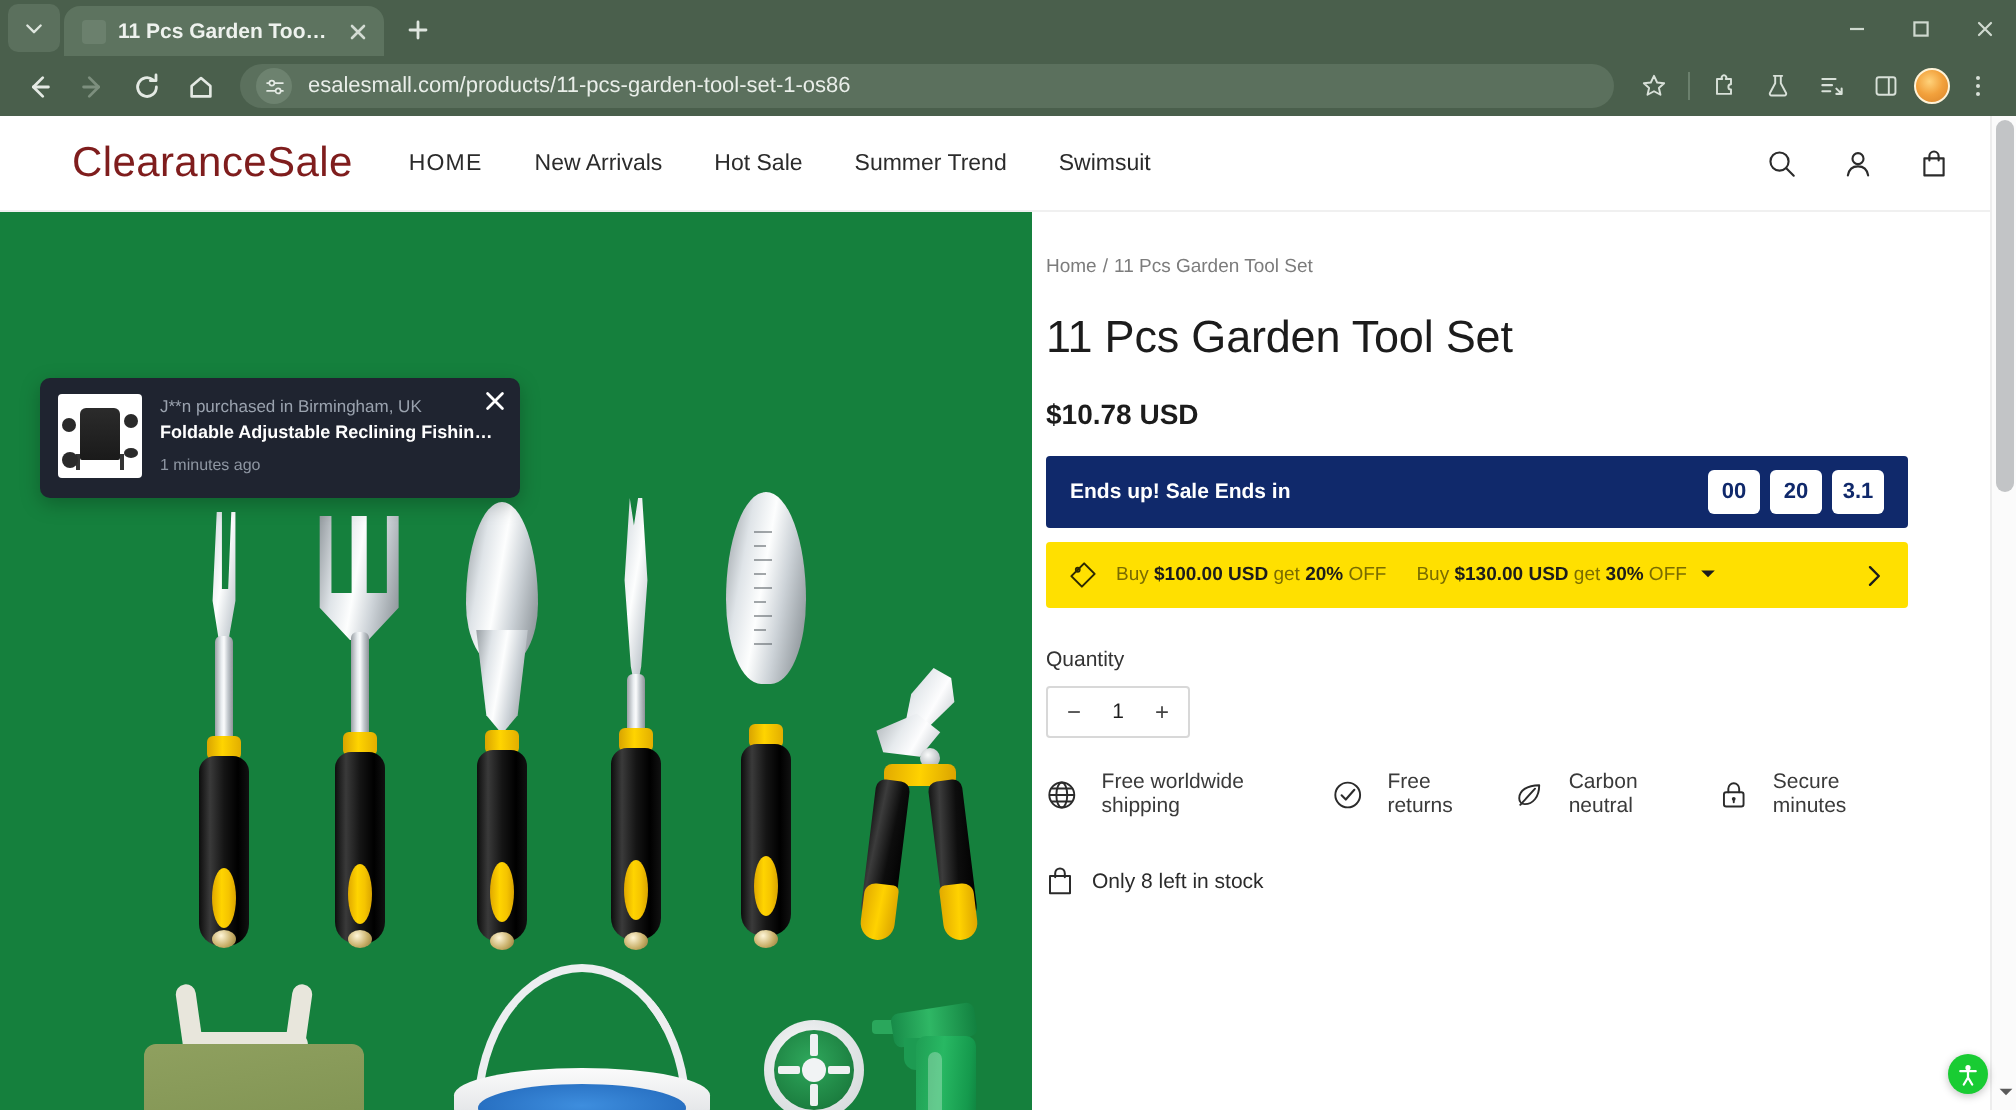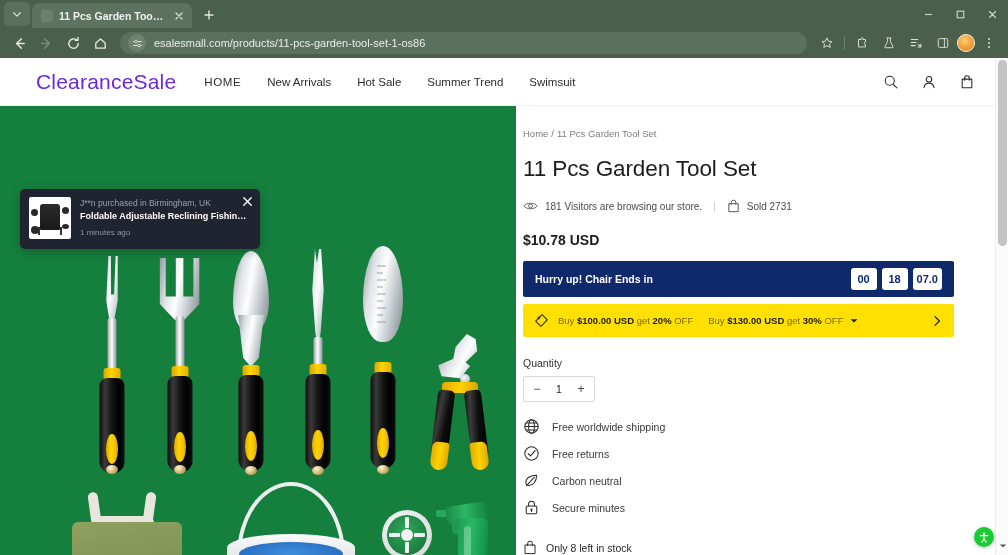--- a/index.html
+++ b/index.html
@@ -79,21 +79,21 @@
     position: absolute; top: 58px; left: 0; width: 1008px; height: 497px;
     background: #fff; overflow: hidden;
   }
 
   
   .site-header {
     height: 48px; display: flex; align-items: center; padding: 0 32px 0 36px;
     border-bottom: 1px solid #f0f0f0; background: #fff;
   }
   .brand {
-    font-size: 21px; color: #6d28d9; letter-spacing: .2px; font-weight: 400;
+    font-size: 21px; color: #7f1d1d; letter-spacing: .2px; font-weight: 400;
     margin-right: 28px; white-space: nowrap;
   }
   .nav { display: flex; align-items: center; gap: 26px; }
   .nav a { font-size: 11.5px; color: #2b2b2b; text-decoration: none; white-space: nowrap; }
   .nav a.home { letter-spacing: .6px; }
   .header-icons { margin-left: auto; display: flex; align-items: center; gap: 20px; }
   .hi { width: 18px; height: 18px; display: flex; align-items: center; justify-content: center; }
 
   
   .content { display: flex; height: 449px; position: relative; }
@@ -254,21 +254,21 @@
 
   .qty-label { font-size: 10.5px; color: #333; margin-bottom: 7px; }
   .qty-stepper {
     width: 72px; height: 26px; border: 1px solid #d8d8d8; border-radius: 2px;
     display: flex; align-items: center; justify-content: space-between;
     padding: 0 8px; margin-bottom: 16px;
   }
   .qty-btn { font-size: 12px; color: #444; line-height: 1; width: 10px; text-align: center; }
   .qty-val { font-size: 10.5px; color: #1c1c1c; }
 
-  .badges { display: flex; flex-direction: column; gap: 10px; margin-bottom: 21px; }
+  .badges { display: flex; flex-direction: row; gap: 10px; margin-bottom: 21px; align-items: center; }
   .badge { display: flex; align-items: center; gap: 12px; }
   .badge-label { font-size: 10.5px; color: #3a3a3a; }
 
   .stock { display: flex; align-items: center; gap: 9px; padding-top: 3px; }
   .stock-label { font-size: 10.5px; color: #2b2b2b; }
 
   
   .a11y {
     position: absolute; right: 14px; bottom: 8px; width: 20px; height: 20px;
     border-radius: 50%; background: #19cc33;
@@ -581,46 +581,29 @@
       </div>
 
       <div class="details">
 
         <div class="breadcrumb">
           <a href="#">Home</a><span class="sep">/</span><span>11 Pcs Garden Tool Set</span>
         </div>
 
         <h1 class="product-title">11 Pcs Garden Tool Set</h1>
 
-        <div class="meta-row">
-          <div class="mi">
-            <svg width="15" height="12" viewBox="0 0 18 12">
-              <path d="M1 6 C4 1.6 14 1.6 17 6 C14 10.4 4 10.4 1 6 Z" stroke="#4a4a4a" stroke-width="1" fill="none"></path>
-              <circle cx="9" cy="6" r="2.3" stroke="#4a4a4a" stroke-width="1" fill="none"></circle>
-            </svg>
-            <span>181 Visitors are browsing our store.</span>
-          </div>
-          <span class="meta-div">|</span>
-          <div class="mi">
-            <svg width="13" height="14" viewBox="0 0 14 15">
-              <path d="M2 5 L12 5 L12 13.6 L2 13.6 Z" stroke="#4a4a4a" stroke-width="1" fill="none" stroke-linejoin="round"></path>
-              <path d="M4.6 5.6 L4.6 3.6 A2.4 2.4 0 0 1 9.4 3.6 L9.4 5.6" stroke="#4a4a4a" stroke-width="1" fill="none" stroke-linecap="round"></path>
-            </svg>
-            <span>Sold 2731</span>
-          </div>
-        </div>
 
         <div class="price">$10.78 USD</div>
 
         <div class="countdown">
-          <div class="cd-label">Hurry up! Chair Ends in</div>
+          <div class="cd-label">Ends up! Sale Ends in</div>
           <div class="cd-boxes">
             <div class="cd-box">00</div>
-            <div class="cd-box">18</div>
-            <div class="cd-box">07.0</div>
+            <div class="cd-box">20</div>
+            <div class="cd-box">3.1</div>
           </div>
         </div>
 
         <div class="promo">
           <svg width="15" height="15" viewBox="0 0 16 16">
             <path d="M8.6 1.8 L14.2 7.4 L7.4 14.2 L1.8 8.6 Z" stroke="#2e2a00" stroke-width="1.1" fill="none" stroke-linejoin="round"></path>
             <circle cx="5.2" cy="5.2" r="1.05" stroke="#2e2a00" stroke-width="1" fill="none"></circle>
           </svg>
           <div class="promo-offers">
             <div class="promo-offer"><span>Buy </span><b>$100.00 USD</b><span> get </span><b>20%</b><span> OFF</span></div>

